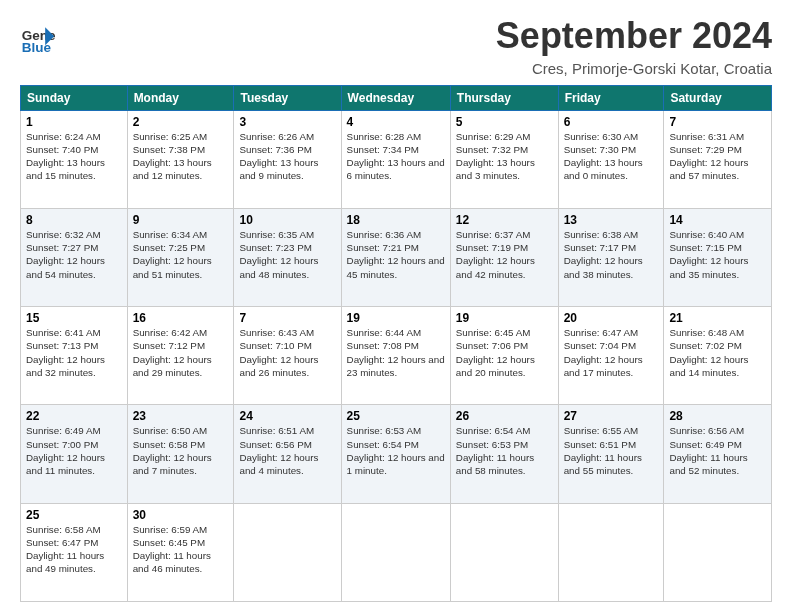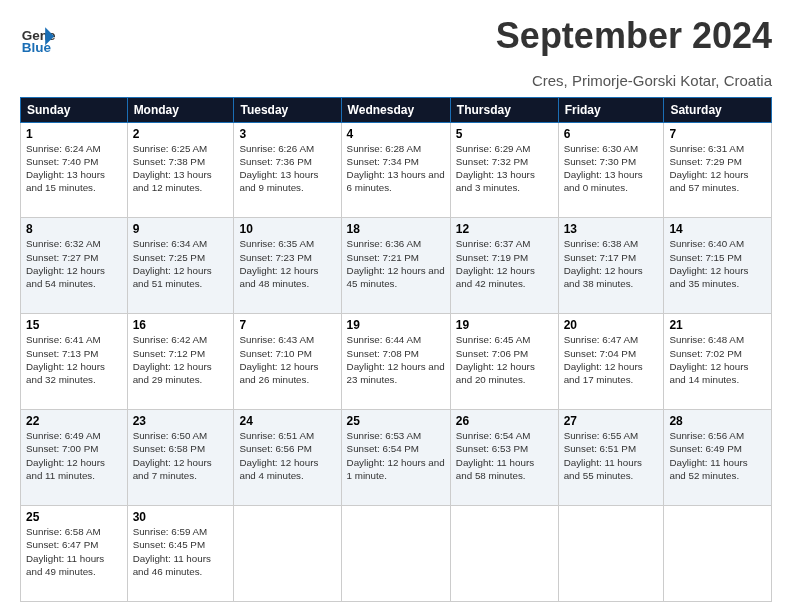--- a/index.html
+++ b/index.html
@@ -38,30 +38,30 @@
     }
     .main-title {
       font-size: 36px;
       font-weight: bold;
       color: #333;
       line-height: 1.1;
     }
     .subtitle {
       font-size: 15px;
       color: #555;
-      margin-top: 16px;
+      margin-top: 4px;
     }
     .calendar {
       flex: 1;
       border-collapse: collapse;
       width: 100%;
       font-size: 10.5px;
     }
     .calendar th {
-      background-color: #0f172a;
+      background-color: #0f766e;
       color: #fff;
       text-align: left;
       padding: 5px 6px;
       font-size: 12px;
       font-weight: bold;
       border: 1px solid #1a6eb5;
     }
     .calendar td {
       border: 1px solid #ccc;
       vertical-align: top;

